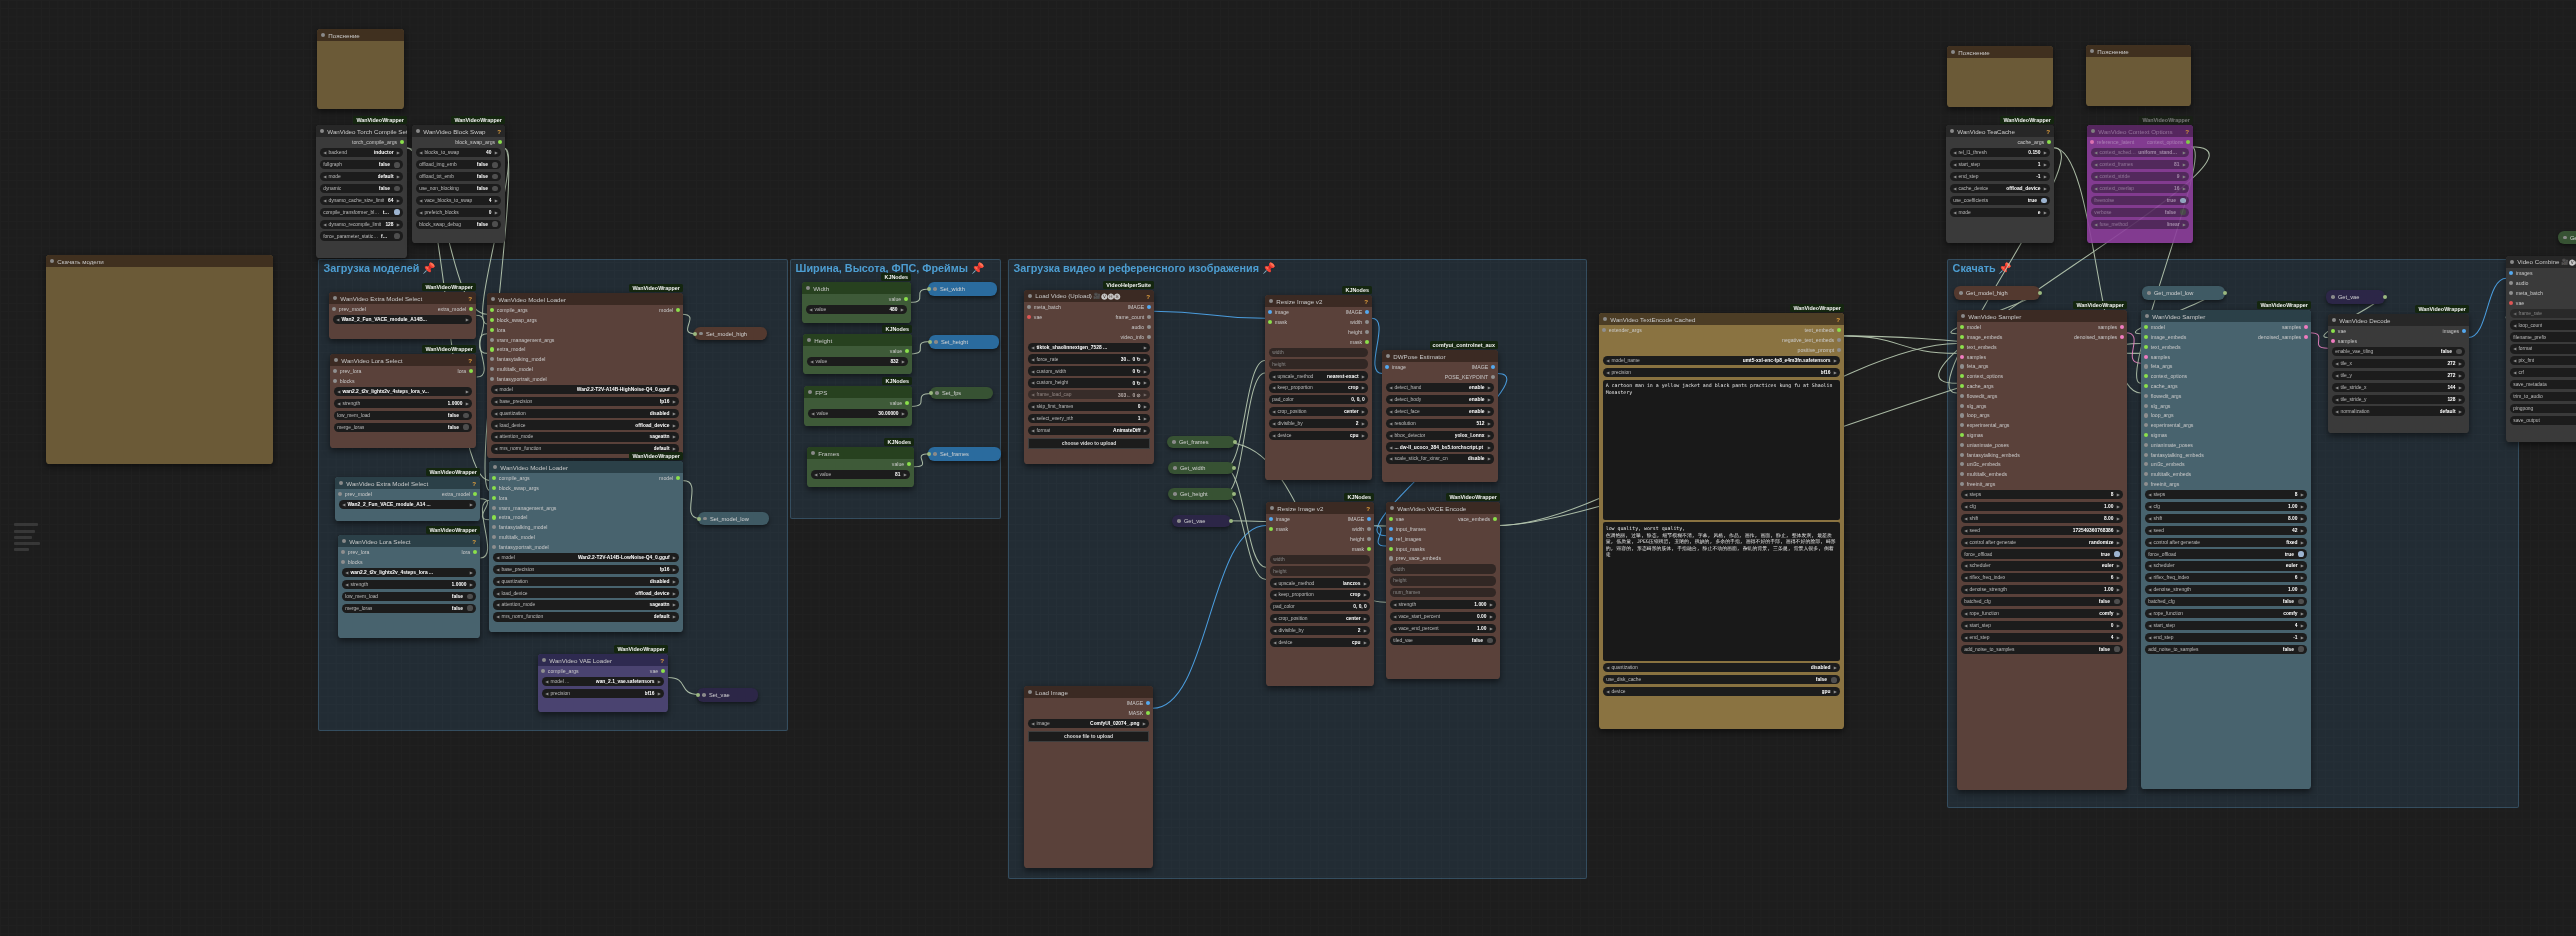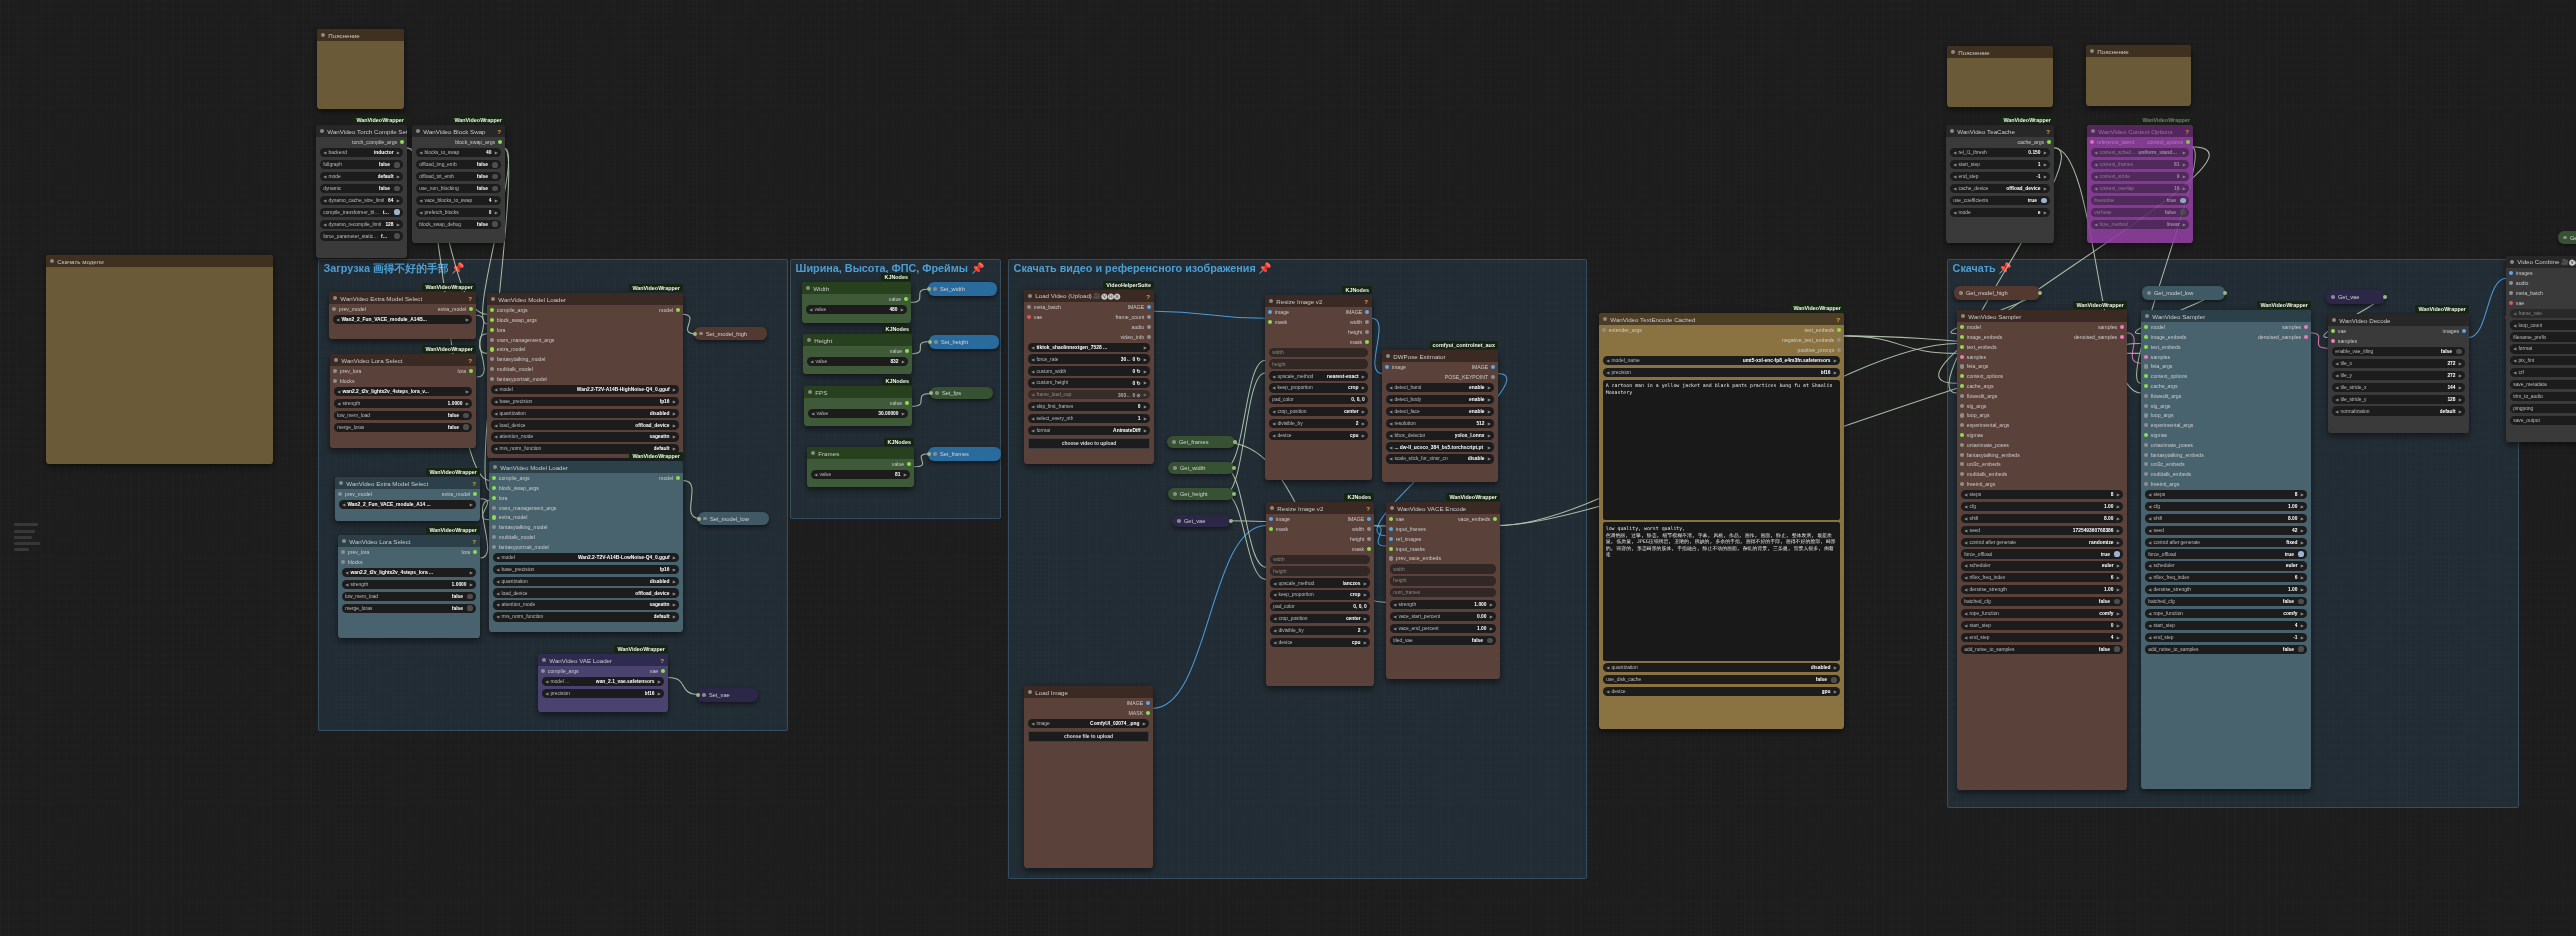--- a/index.html
+++ b/index.html
@@ -44,27 +44,27 @@
   .byp .ntitle,.byp .pin,.byp .pout,.byp .wpill{color:rgba(235,215,240,.45);}
   .byp .wval,.byp .wvo{color:rgba(245,230,250,.55);}
   .byp .wpill{background:rgba(25,20,28,.45);}
   .bar{position:absolute;height:2.6px;background:#4a4a4a;border-radius:1px;opacity:.6;}
 </style>
 </head>
 <body>
 
 <div id="canvas">
     <div class="group" style="left: 318px; top: 259px; width: 468px; height: 470px;">
-      <div class="gtitle">Загрузка 画得不好的手部 📌</div>
+      <div class="gtitle">Загрузка моделей 📌</div>
     </div>
     <div class="group" style="left: 790px; top: 259px; width: 209px; height: 258px;">
       <div class="gtitle">Ширина, Высота, ФПС, Фреймы 📌</div>
     </div>
     <div class="group" style="left: 1008px; top: 259px; width: 577px; height: 618px;">
-      <div class="gtitle">Скачать видео и референсного изображения 📌</div>
+      <div class="gtitle">Загрузка видео и референсного изображения 📌</div>
     </div>
     <div class="group" style="left: 1947px; top: 259px; width: 570px; height: 547px;">
       <div class="gtitle">Скачать 📌</div>
     </div>
     <svg id="wires" width="2891" height="936" viewBox="0 0 5611 1817">
       <path d="M 787 287 C 866 287, 866 610, 945 610" fill="none" stroke="#b9cbb2" stroke-width="2" opacity="0.9"></path>
       <path d="M 787 287 C 868.5 287, 868.5 933, 950 933" fill="none" stroke="#b9cbb2" stroke-width="2" opacity="0.9"></path>
       <path d="M 978 288 C 1018 288, 905 629, 945 629" fill="none" stroke="#b9cbb2" stroke-width="2" opacity="0.9"></path>
       <path d="M 978 288 C 1018 288, 910 952, 950 952" fill="none" stroke="#b9cbb2" stroke-width="2" opacity="0.9"></path>
       <path d="M 924 612 C 964 612, 905 686, 945 686" fill="none" stroke="#b9cbb2" stroke-width="2" opacity="0.9"></path>

